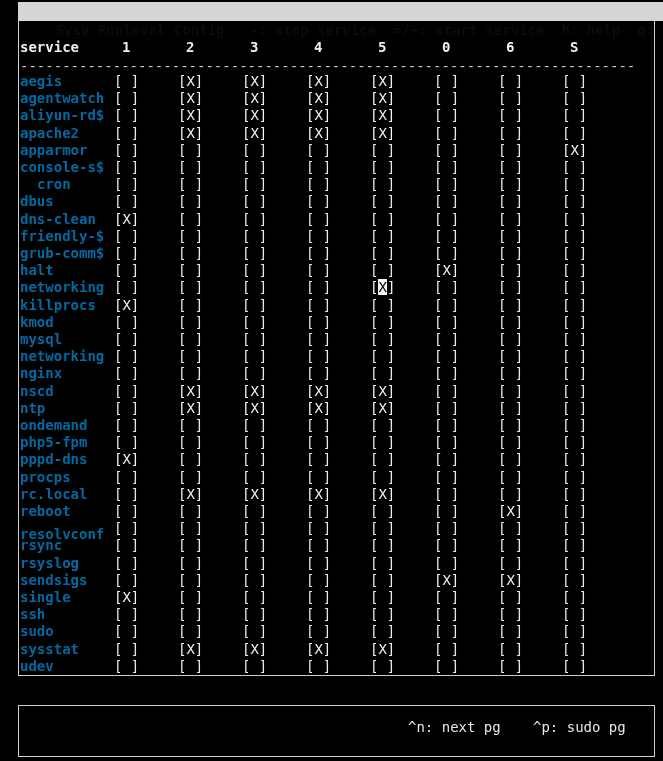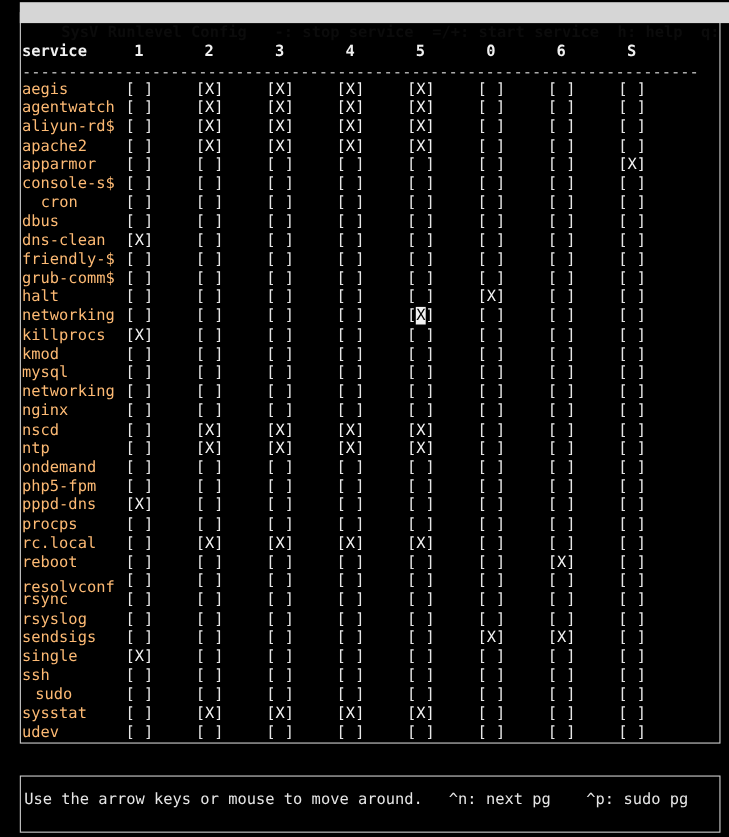--- a/index.html
+++ b/index.html
@@ -102,21 +102,22 @@
     position: absolute;
     white-space: pre;
     color: #f0f0f0;
     font-weight: bold;
   }
 
   .svc-name {
     position: absolute;
     left: 20px;
     white-space: pre;
-    color: #fdba74;
+    color: #0369a1;
+    font-weight: bold;
   }
 
   .cell {
     position: absolute;
     white-space: pre;
     color: #e6e6e6;
   }
 
   .cell.on { color: #f2f2f2; }
 
@@ -446,21 +447,21 @@
       <div class="cell" style="left: 562px; top: 589px;">[ ]</div>
       <div class="svc-name" style="top: 606.2px;">ssh</div>
       <div class="cell" style="left: 114px; top: 606.2px;">[ ]</div>
       <div class="cell" style="left: 178px; top: 606.2px;">[ ]</div>
       <div class="cell" style="left: 242px; top: 606.2px;">[ ]</div>
       <div class="cell" style="left: 306px; top: 606.2px;">[ ]</div>
       <div class="cell" style="left: 370px; top: 606.2px;">[ ]</div>
       <div class="cell" style="left: 434px; top: 606.2px;">[ ]</div>
       <div class="cell" style="left: 498px; top: 606.2px;">[ ]</div>
       <div class="cell" style="left: 562px; top: 606.2px;">[ ]</div>
-      <div class="svc-name" style="top: 623.4px; padding-left: 12px;">sudo</div>
+      <div class="svc-name" style="top: 623.4px;">sudo</div>
       <div class="cell" style="left: 114px; top: 623.4px;">[ ]</div>
       <div class="cell" style="left: 178px; top: 623.4px;">[ ]</div>
       <div class="cell" style="left: 242px; top: 623.4px;">[ ]</div>
       <div class="cell" style="left: 306px; top: 623.4px;">[ ]</div>
       <div class="cell" style="left: 370px; top: 623.4px;">[ ]</div>
       <div class="cell" style="left: 434px; top: 623.4px;">[ ]</div>
       <div class="cell" style="left: 498px; top: 623.4px;">[ ]</div>
       <div class="cell" style="left: 562px; top: 623.4px;">[ ]</div>
       <div class="svc-name" style="top: 640.6px;">sysstat</div>
       <div class="cell" style="left: 114px; top: 640.6px;">[ ]</div>
@@ -477,17 +478,16 @@
       <div class="cell" style="left: 242px; top: 657.8px;">[ ]</div>
       <div class="cell" style="left: 306px; top: 657.8px;">[ ]</div>
       <div class="cell" style="left: 370px; top: 657.8px;">[ ]</div>
       <div class="cell" style="left: 434px; top: 657.8px;">[ ]</div>
       <div class="cell" style="left: 498px; top: 657.8px;">[ ]</div>
       <div class="cell" style="left: 562px; top: 657.8px;">[ ]</div>
     </div>
 
   <div class="panel-help"></div>
 
-  <div class="helptext" style="left:22px; top:719px;">Use the arrow keys or mouse to move around.</div>
   <div class="helptext" style="left:408px; top:719px;">^n: next pg</div>
   <div class="helptext" style="left:533px; top:719px;">^p: sudo pg</div>
 
 </div>
 
 </body></html>

